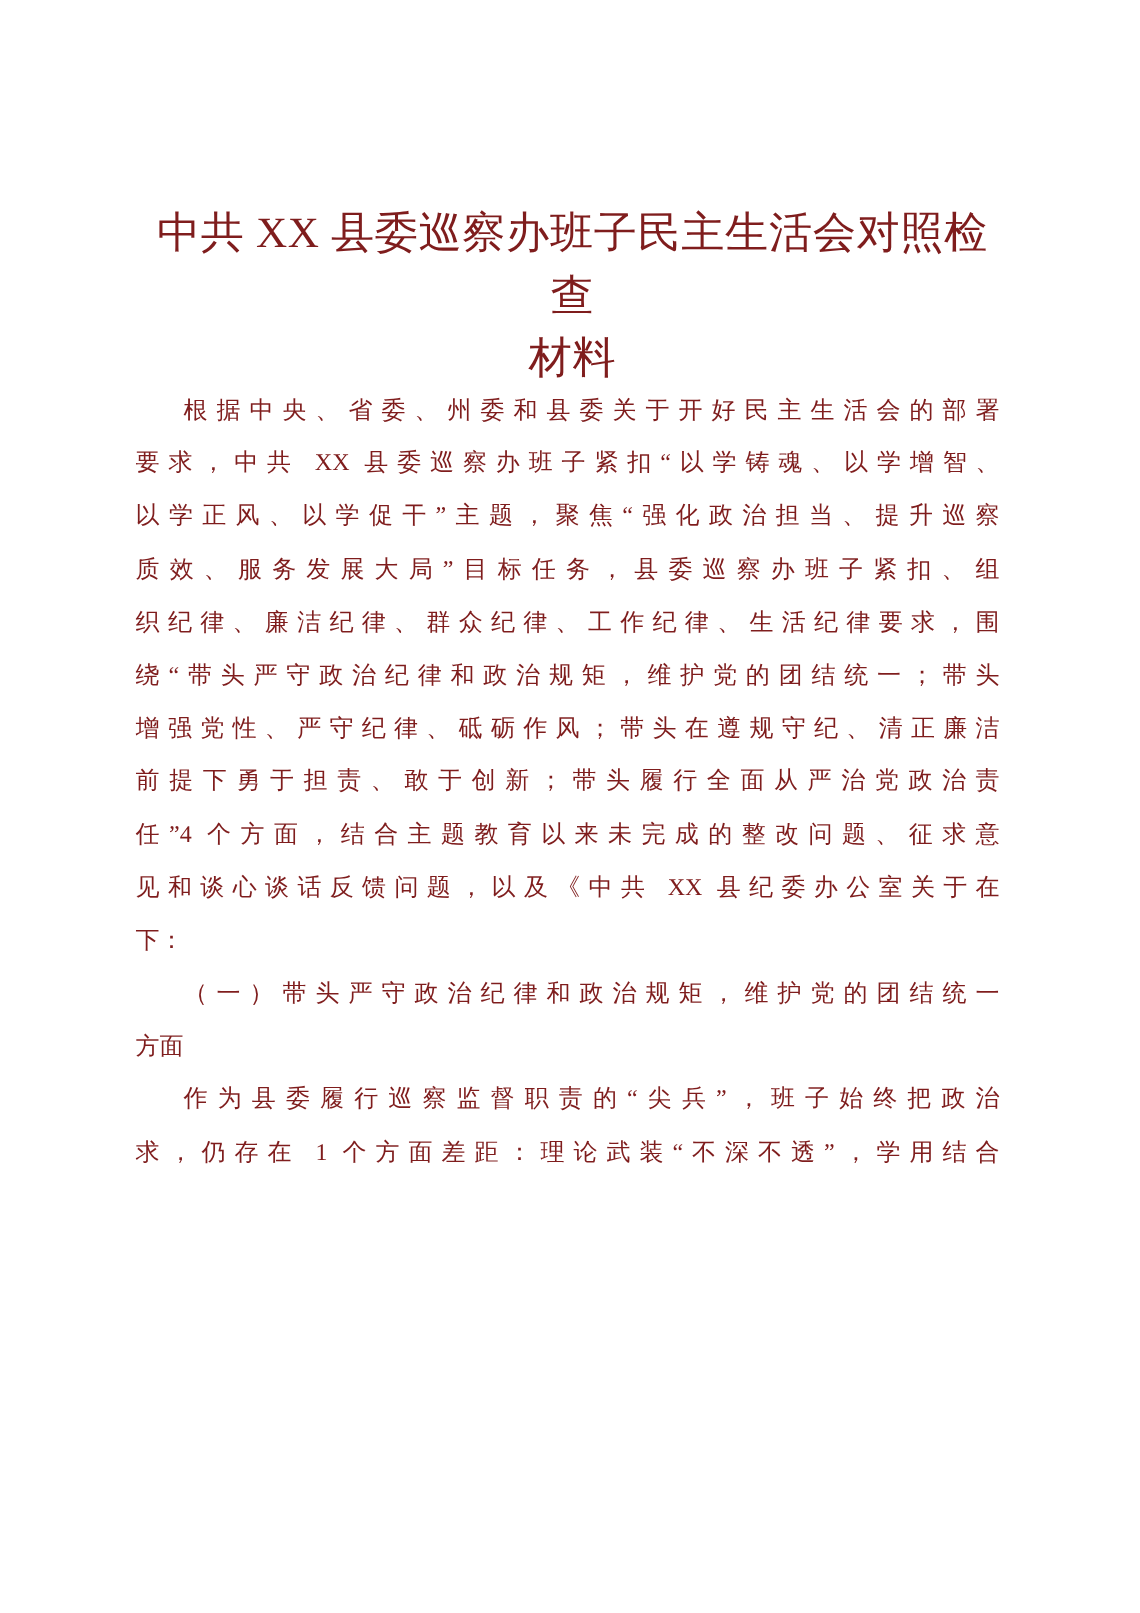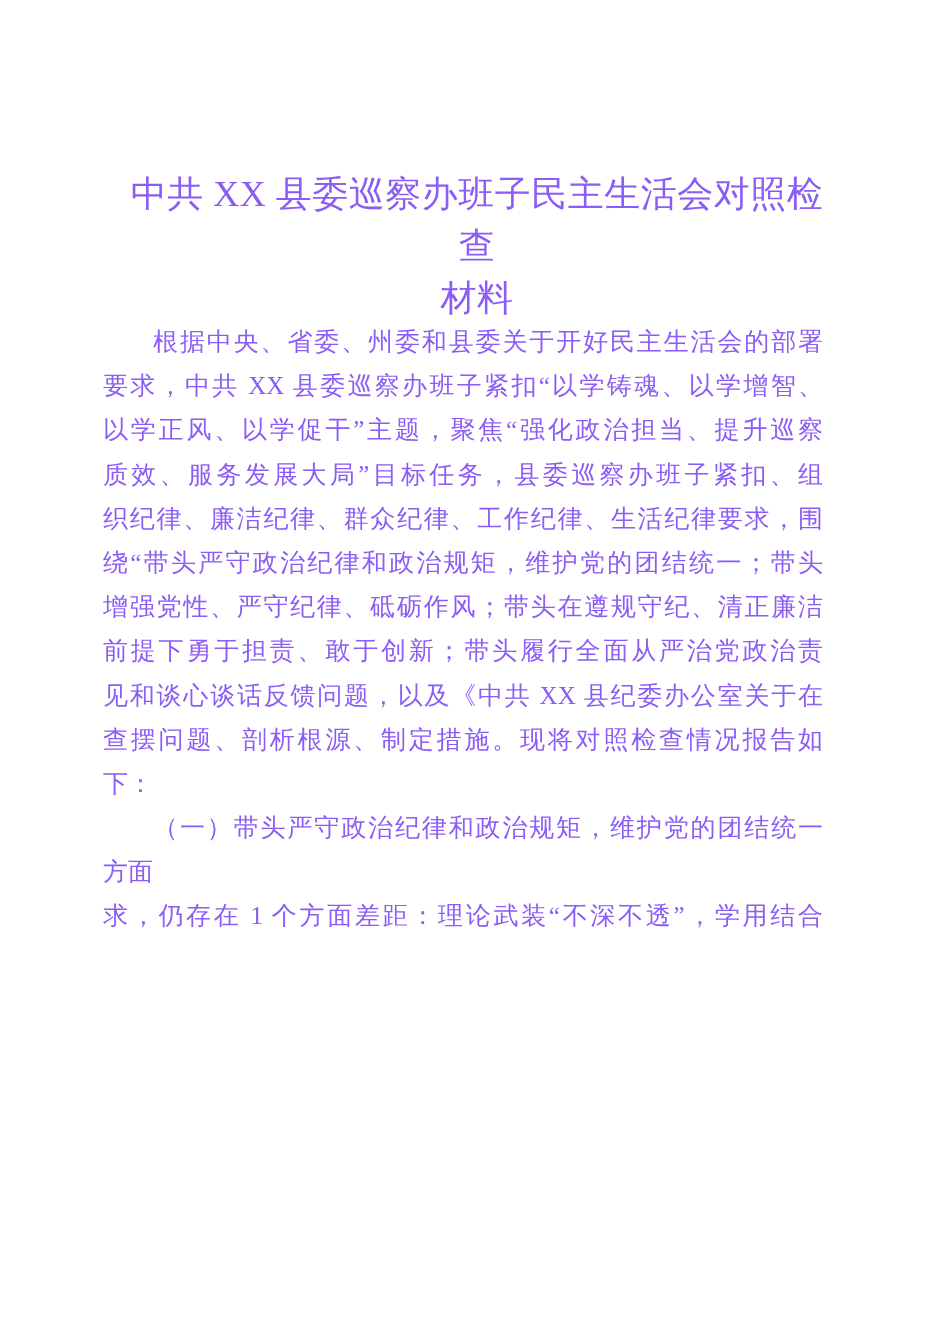--- a/index.html
+++ b/index.html
@@ -5,41 +5,41 @@
   html, body {
     margin: 0;
     padding: 0;
     background: #ffffff;
   }
   .page {
     position: relative;
     width: 950px;
     height: 1344px;
     background: #ffffff;
-    color: #8b5cf6;
+    color: #7f1d1d;
     font-family: "Liberation Serif", serif;
     overflow: hidden;
   }
   .doc-title {
     position: absolute;
     left: 117px;
     top: 168px;
     width: 720px;
     text-align: center;
     font-size: 36px;
     line-height: 52px;
     font-weight: normal;
     letter-spacing: 0.5px;
   }
   .doc-body {
     position: absolute;
-    left: 103px;
+    left: 113px;
     top: 320px;
     width: 720px;
-    font-size: 25px;
+    font-size: 20px;
     line-height: 44.2px;
   }
   .ln {
     height: 44.2px;
     overflow: hidden;
     text-align: justify;
     text-align-last: justify;
   }
   .ln-end {
     text-align: left;
@@ -61,24 +61,25 @@
 
   <div class="doc-body">
     <div class="ln indent">根据中央、省委、州委和县委关于开好民主生活会的部署</div>
     <div class="ln">要求，中共 XX 县委巡察办班子紧扣“以学铸魂、以学增智、</div>
     <div class="ln">以学正风、以学促干”主题，聚焦“强化政治担当、提升巡察</div>
     <div class="ln">质效、服务发展大局”目标任务，县委巡察办班子紧扣、组</div>
     <div class="ln">织纪律、廉洁纪律、群众纪律、工作纪律、生活纪律要求，围</div>
     <div class="ln">绕“带头严守政治纪律和政治规矩，维护党的团结统一；带头</div>
     <div class="ln">增强党性、严守纪律、砥砺作风；带头在遵规守纪、清正廉洁</div>
     <div class="ln">前提下勇于担责、敢于创新；带头履行全面从严治党政治责</div>
+    <div class="ln">任”4 个方面，结合主题教育以来未完成的整改问题、征求意</div>
     <div class="ln">见和谈心谈话反馈问题，以及《中共 XX 县纪委办公室关于在</div>
-    <div class="ln">查摆问题、剖析根源、制定措施。现将对照检查情况报告如</div>
     <div class="ln ln-end">下：</div>
 
 
     <div class="ln indent">（一）带头严守政治纪律和政治规矩，维护党的团结统一</div>
     <div class="ln ln-end">方面</div>
 
+    <div class="ln indent">作为县委履行巡察监督职责的“尖兵”，班子始终把政治</div>
     <div class="ln">求，仍存在 1 个方面差距：理论武装“不深不透”，学用结合</div>
   </div>
 
 </div>
 
 </body></html>

